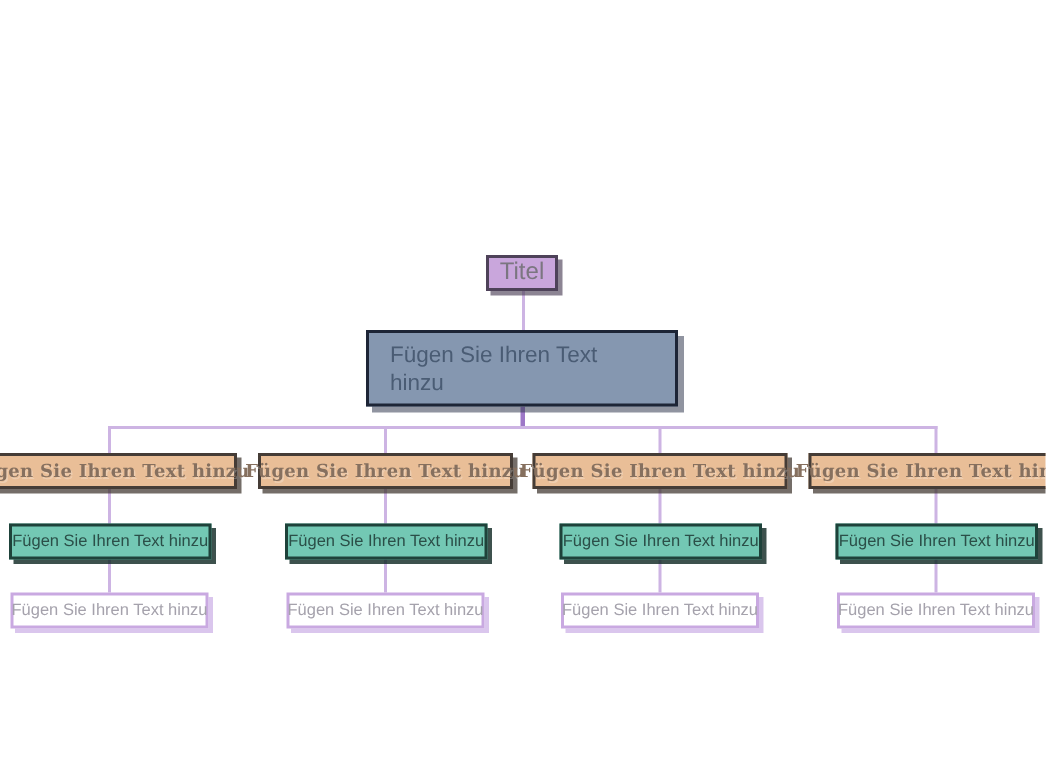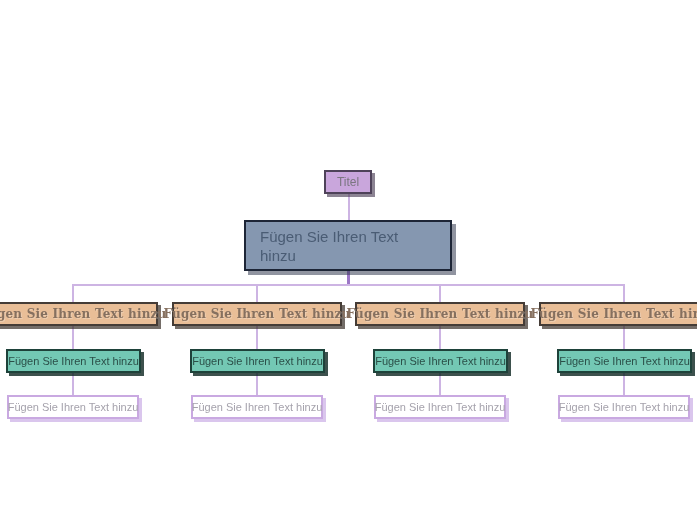--- a/index.html
+++ b/index.html
@@ -23,21 +23,21 @@
     text-align:center;white-space:nowrap;
   }
 
   
   .n-root{
     left:324px;top:170px;width:48px;height:24px;
     background:var(--root-fill,#c9a6dc);
     border:2px solid var(--root-border,#4e4259);
     box-shadow:3px 3px 0 rgba(78,66,89,.65);
     color:var(--root-text,#7b7680);
-    font-size:12px;
+    font-size:16px;
   }
 
   
   .n-main{
     left:244px;top:220px;width:208px;height:51px;
     background:var(--main-fill,#8597b0);
     border:2px solid var(--main-border,#1d2536);
     box-shadow:4px 4px 0 rgba(52,60,82,.55);
     color:var(--main-text,#4a5c74);
     font-size:15px;line-height:19px;

